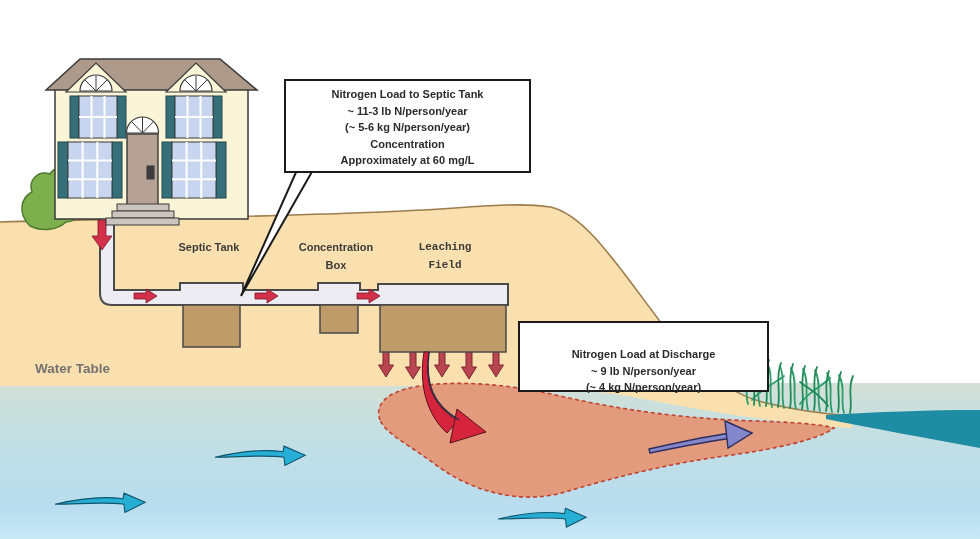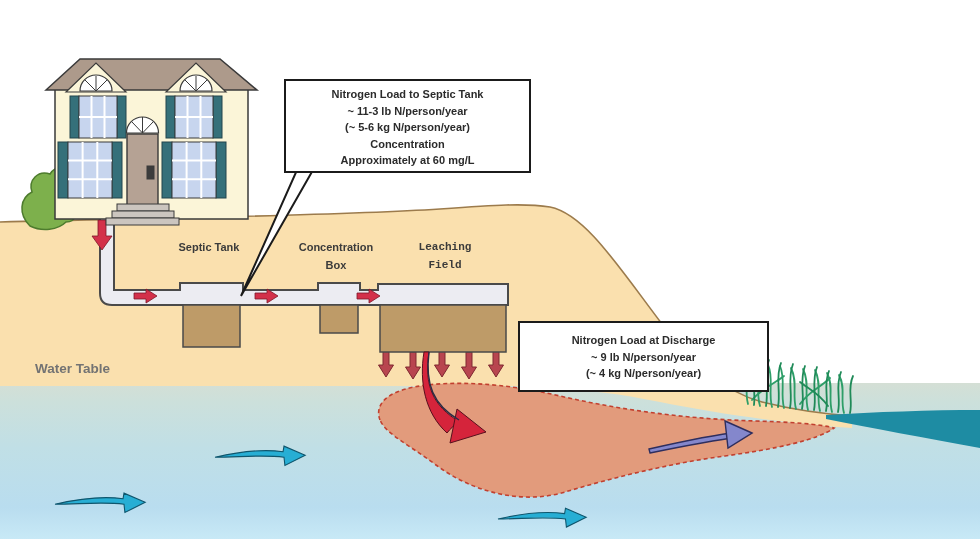--- a/index.html
+++ b/index.html
@@ -6,21 +6,21 @@
   #scene{position:relative;width:980px;height:539px;background:#ffffff;overflow:hidden;
          font-family:"Liberation Sans",sans-serif;}
   #scene svg{position:absolute;left:0;top:0;}
   .lbl{position:absolute;font-weight:bold;font-size:11px;line-height:18px;color:#3b3b3b;
        text-align:center;transform:translateX(-50%);}
   .wt-lbl{position:absolute;font-weight:600;font-size:13.5px;color:#737373;}
   .callout{position:absolute;background:#ffffff;border:2px solid #1b1b1b;color:#2b2b2b;
            font-weight:bold;font-size:11px;line-height:16.5px;text-align:center;
            padding:5px 6px;box-sizing:border-box;}
   #callout-septic{left:284px;top:79px;width:247px;height:94px;}
-  #callout-discharge{left:518px;top:321px;width:251px;height:71px;padding-top:9px;}
+  #callout-discharge{left:518px;top:321px;width:251px;height:71px;padding-top:23px;}
 </style>
 </head>
 <body>
 
 <div id="scene">
 
 <svg width="980" height="539" viewBox="0 0 980 539">
   <defs>
     <linearGradient id="waterGrad" x1="0" y1="0" x2="0" y2="1">
       <stop offset="0" stop-color="#D4DFD5"></stop>

